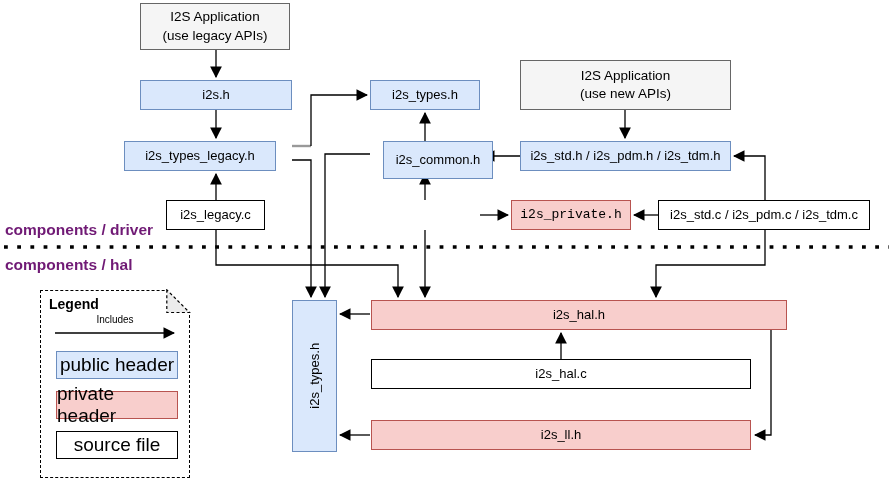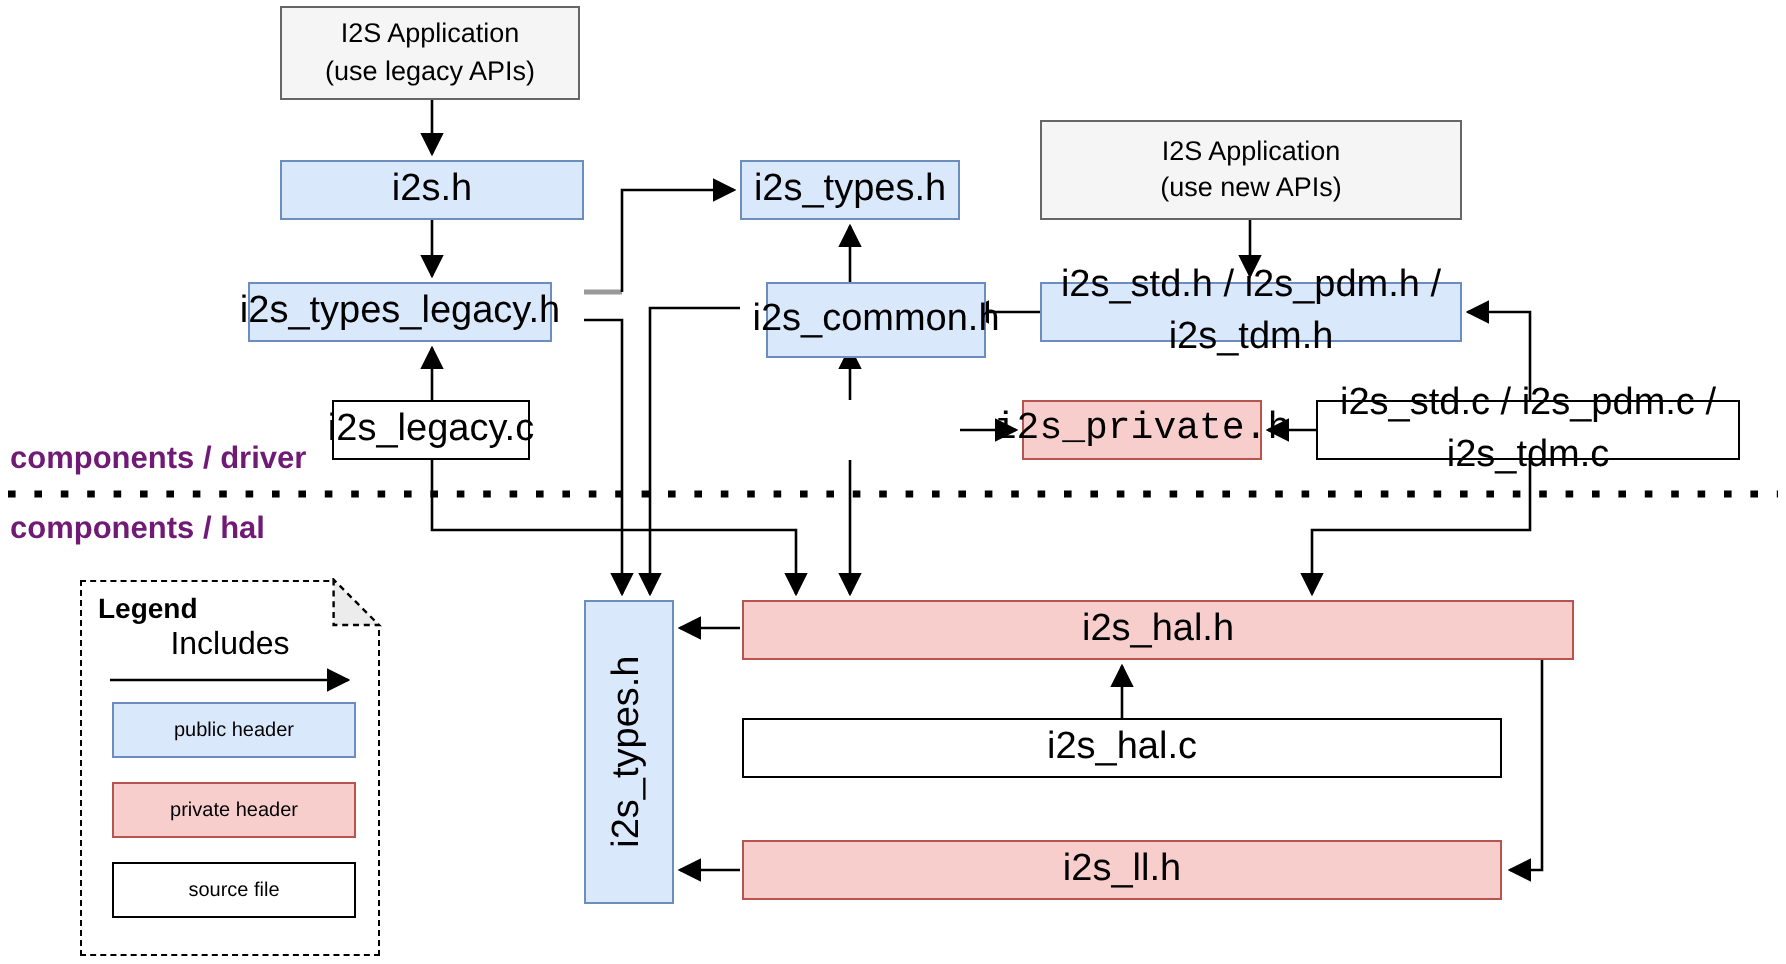--- a/index.html
+++ b/index.html
@@ -4,40 +4,40 @@
 <style>
   html,body { margin:0; padding:0; background:#ffffff; }
   .stage {
     position:relative; width:893px; height:482px; background:#ffffff;
     font-family:"Liberation Sans", sans-serif; color:#000; overflow:hidden;
   }
   svg.edges { position:absolute; left:0; top:0; pointer-events:none; }
   .node {
     position:absolute; box-sizing:border-box;
     display:flex; align-items:center; justify-content:center;
-    font-size:19px; text-align:center; line-height:1.35;
+    font-size:13px; text-align:center; line-height:1.35;
   }
   .b-blue  { background:#dae8fc; border:1.3px solid #6c8ebf; }
   .b-pink  { background:#f8cecc; border:1.3px solid #b85450; }
   .b-gray  { background:#f5f5f5; border:1.3px solid #666666; font-size:13.5px; }
   .b-white { background:#ffffff; border:1.3px solid #000000; }
   .two-line { white-space:pre-line; }
   .vbox span { transform:rotate(-90deg); white-space:nowrap; display:block; }
   .section-label {
     position:absolute; font-weight:bold; font-size:15.5px; color:#701a75; white-space:nowrap;
   }
   .legend {
     position:absolute; left:40px; top:290px; width:150px; height:188px;
     box-sizing:border-box; border:1.6px dashed #000; background:#fff;
   }
   .legend-title { font-weight:bold; font-size:14px; margin:5px 0 0 8px; }
-  .legend-includes { text-align:center; font-size:16px; margin-top:2px; }
+  .legend-includes { text-align:center; font-size:10px; margin-top:2px; }
   .legend-item {
     position:absolute; left:15px; width:122px; height:28px; box-sizing:border-box;
-    display:flex; align-items:center; justify-content:center; font-size:10px;
+    display:flex; align-items:center; justify-content:center; font-size:19px;
   }
   .fold { position:absolute; top:-1.6px; right:-1.6px; }
 </style>
 </head>
 <body>
 
 <div class="stage">
 
   <svg class="edges" width="893" height="482" viewBox="0 0 893 482">
     <defs>

